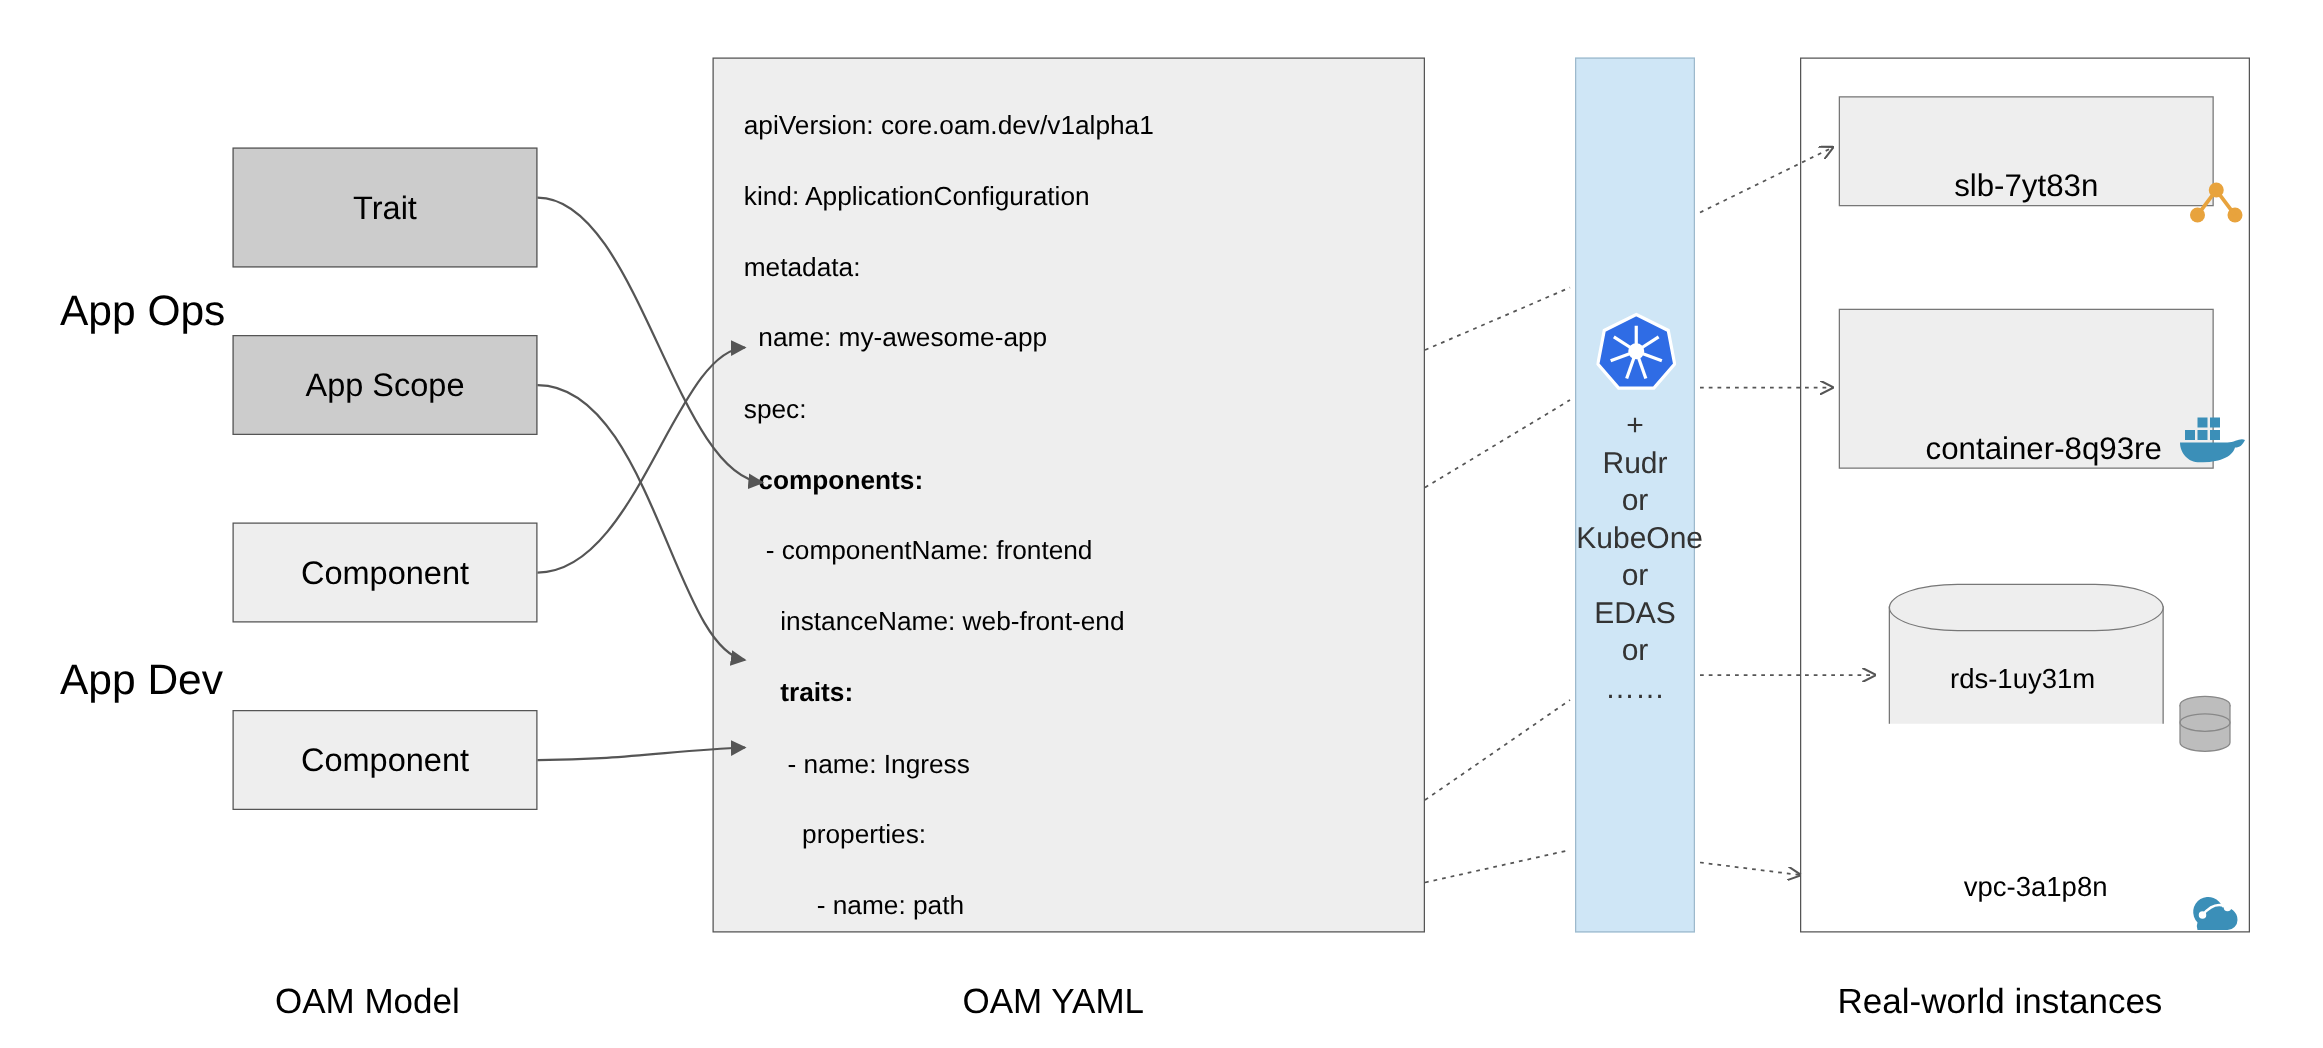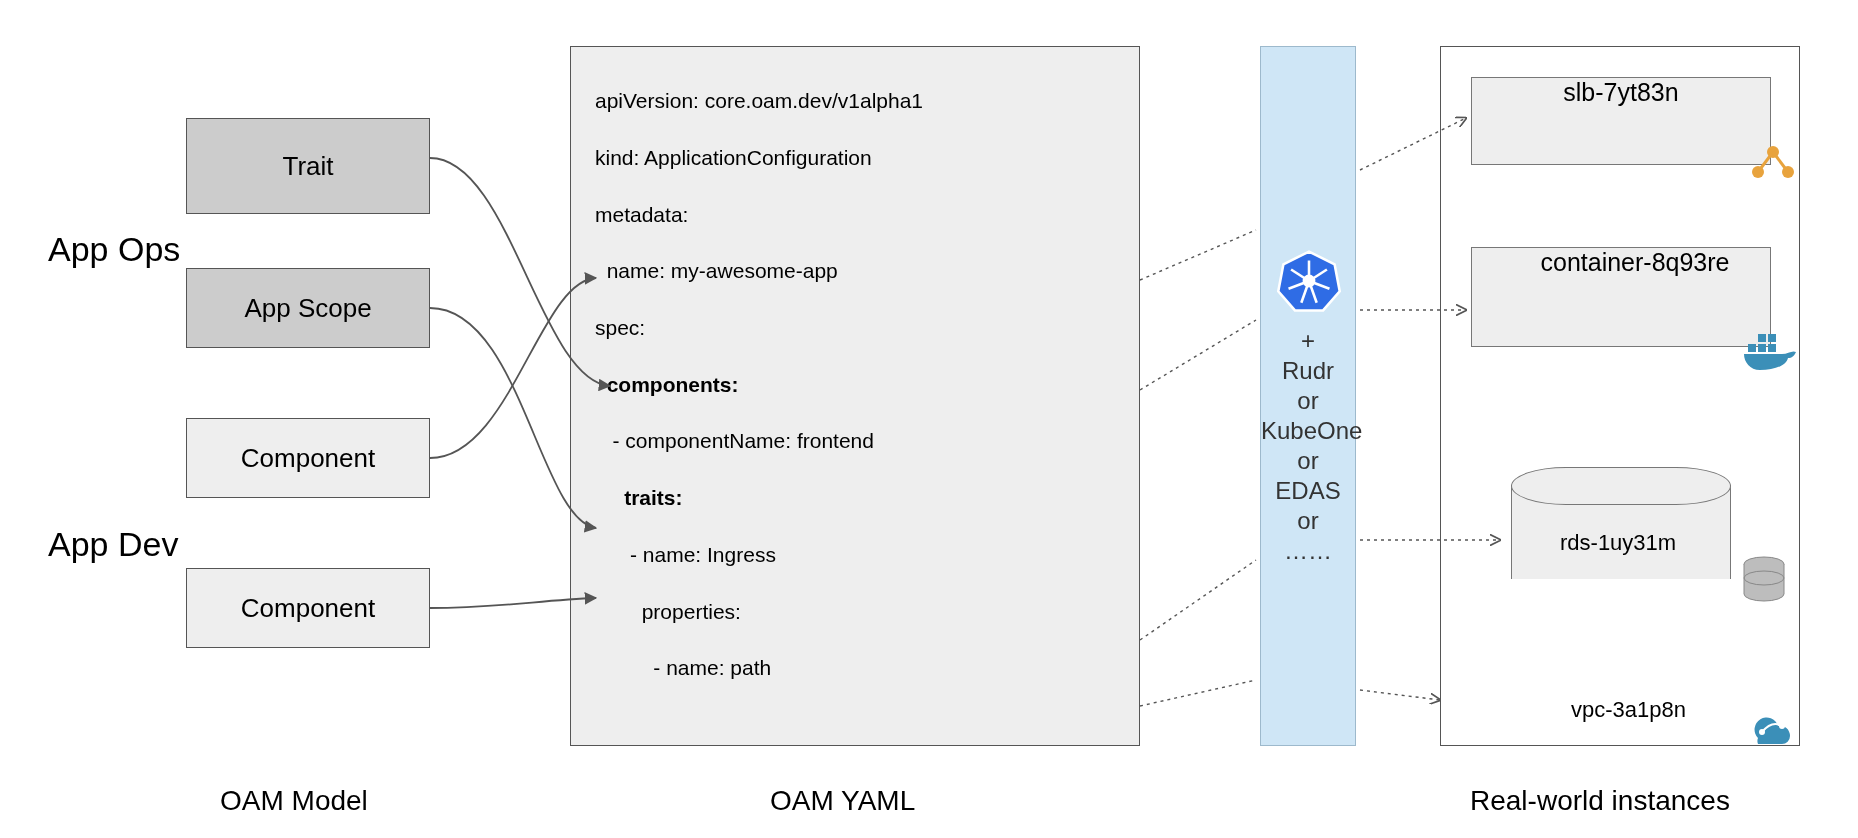--- a/index.html
+++ b/index.html
@@ -64,21 +64,21 @@
   .instances-panel {
     position: absolute;
     border: 1.5px solid #555;
     box-sizing: border-box;
   }
   .instance-box {
     position: absolute;
     border: 1px solid #777;
     background: #eeeeee;
     display: flex;
-    align-items: flex-start;
+    align-items: flex-end;
     justify-content: center;
     font-size: 25px;
     box-sizing: border-box;
   }
   .inst-label {
     position: absolute;
     font-size: 22px;
   }
   svg.overlay {
     position: absolute;
@@ -135,20 +135,21 @@
   <div class="section-label" style="left:220px; top:785px;">OAM Model</div>
 
   <div class="yaml-panel" style="left:570px; top:46px; width:570px; height:700px;">
 <span style="display: block;">apiVersion: core.oam.dev/v1alpha1</span>
 <span style="display: block;">kind: ApplicationConfiguration</span>
 <span style="display: block;">metadata:</span>
 <span style="display: block;">  name: my-awesome-app</span>
 <span style="display: block;">spec:</span>
 <span class="b" style="display: block;">  components:</span>
 <span style="display: block;">   - componentName: frontend</span>
+<span style="display: block;">     instanceName: web-front-end</span>
 <span class="b" style="display: block;">     traits:</span>
 <span style="display: block;">      - name: Ingress</span>
 <span style="display: block;">        properties:</span>
 <span style="display: block;">          - name: path</span>
 
 
 
 
 
 
@@ -179,21 +180,21 @@
     <div>or</div>
     <div>EDAS</div>
     <div>or</div>
     <div>……</div>
   </div>
 
   <div class="instances-panel" style="left:1440px; top:46px; width:360px; height:700px;">
     <div class="instance-box" style="left:30px; top:30px; width:300px; height:88px;">
       <span>slb-7yt83n</span>
     </div>
-    <div class="instance-box" style="left:30px; top:200px; width:300px; height:100px;padding-left:28px;">
+    <div class="instance-box" style="left:30px; top:200px; width:300px; height:128px;padding-left:28px;">
       <span>container-8q93re</span>
     </div>
 
     <div class="cylinder" style="left:70px; top:420px;">
       <div class="bottom"></div>
       <div class="body"></div>
       <div class="top"></div>
     </div>
     <span class="inst-label" style="left:1560px; top:540px; position:absolute;"></span>
 

